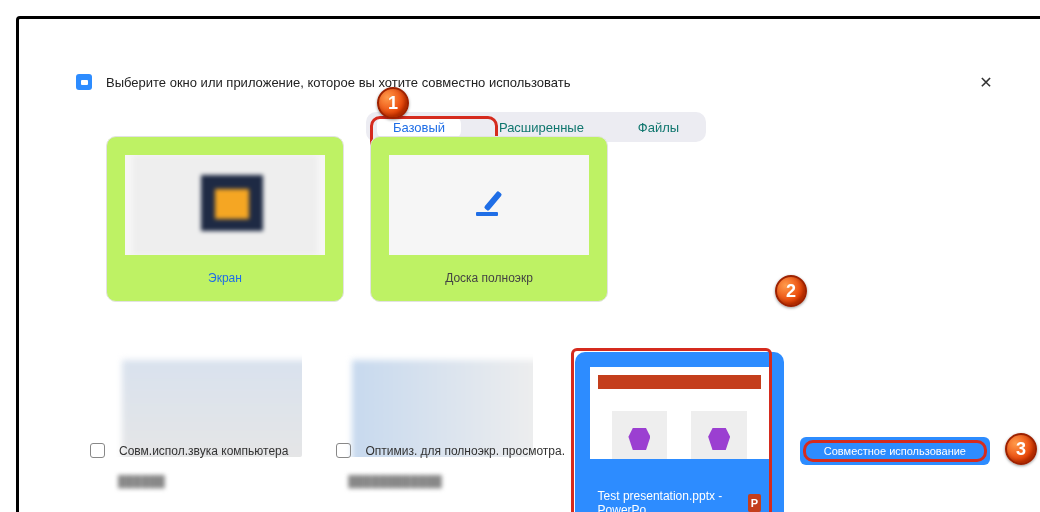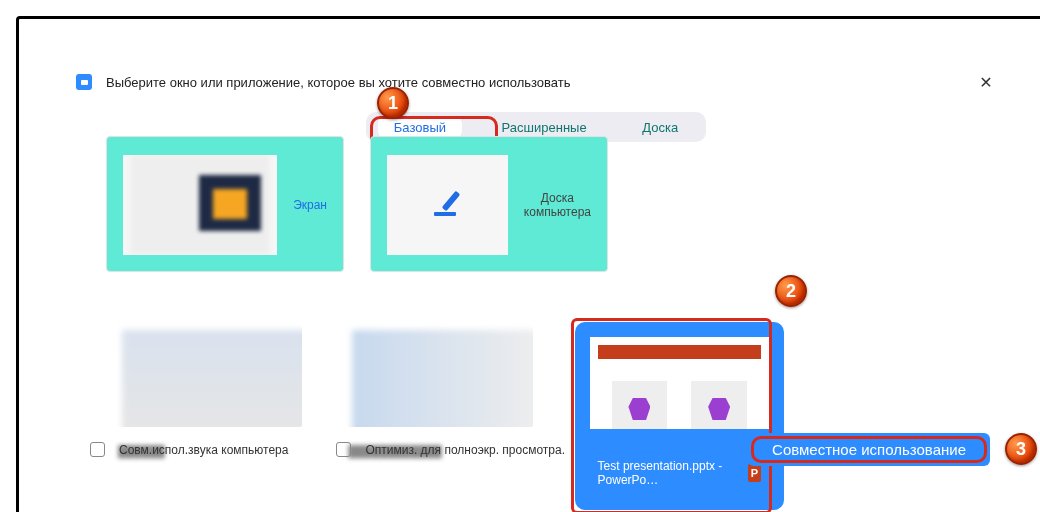--- a/index.html
+++ b/index.html
@@ -93,26 +93,26 @@
   
   .grid-wrap {
     position: absolute;
     top: 60px; left: 30px; right: 220px;
     display: flex; flex-direction: column; gap: 10px;
   }
   .row { display: flex; gap: 10px; }
   .tile {
     width: 238px;
     border: 1px solid #e2e2e2;
-    border-radius: 4px;
-    display: flex; flex-direction: row;
+    border-radius: 10px;
+    display: flex; flex-direction: column;
     align-items: center;
     padding: 10px 8px 8px 8px;
     cursor: pointer;
-    background: #5eead4;
+    background: #bef264;
   }
   .tile .preview {
     width: 200px; height: 100px;
     background: #f6f6f6;
     display: flex; align-items: center; justify-content: center;
     margin-bottom: 8px;
     position: relative;
     overflow: hidden;
     filter: none;
   }
@@ -279,21 +279,21 @@
     border: 1px solid #888;
     border-radius: 3px;
     margin-right: 6px;
   }
   .share-btn {
     margin-left: auto;
     background: #2D8CFF;
     color: #fff;
     border: none;
     padding: 8px 16px;
-    font-size: 15px;
+    font-size: 11px;
     border-radius: 6px;
     cursor: pointer;
     position: relative;
   }
   .share-outline {
     position: absolute;
     top: -5px; left: -5px; right: -5px; bottom: -5px;
     border: 3px solid #D52B1E;
     border-radius: 10px;
     pointer-events: none;
@@ -307,36 +307,36 @@
   <div class="header">
     <span class="zoom-icon"></span>
     <span>Выберите окно или приложение, которое вы хотите совместно использовать</span>
     <span class="close-x">✕</span>
   </div>
 
   <div class="tabs">
     <div class="tab-highlight"></div>
     <div class="tab active">Базовый</div>
     <div class="tab">Расширенные</div>
-    <div class="tab">Доска</div>
+    <div class="tab">Файлы</div>
   </div>
 
   <div class="grid-wrap">
     <div class="row">
       <div class="tile sel-screen">
         <div class="preview">
             <div class="screen-thumb"></div>
           </div>
         <div class="label">Экран</div>
       </div>
       <div class="tile">
         <div class="preview">
             <div class="pen-icon"></div>
           </div>
-        <div class="label">Доска компьютера</div>
+        <div class="label">Доска полноэкр</div>
       </div>
     </div>
 
     <div class="row">
       <div class="lower-tile">
         <div class="thumb">
             <div class="blur-thumb"></div>
           </div>
         <div class="cap">██████</div>
       </div>

